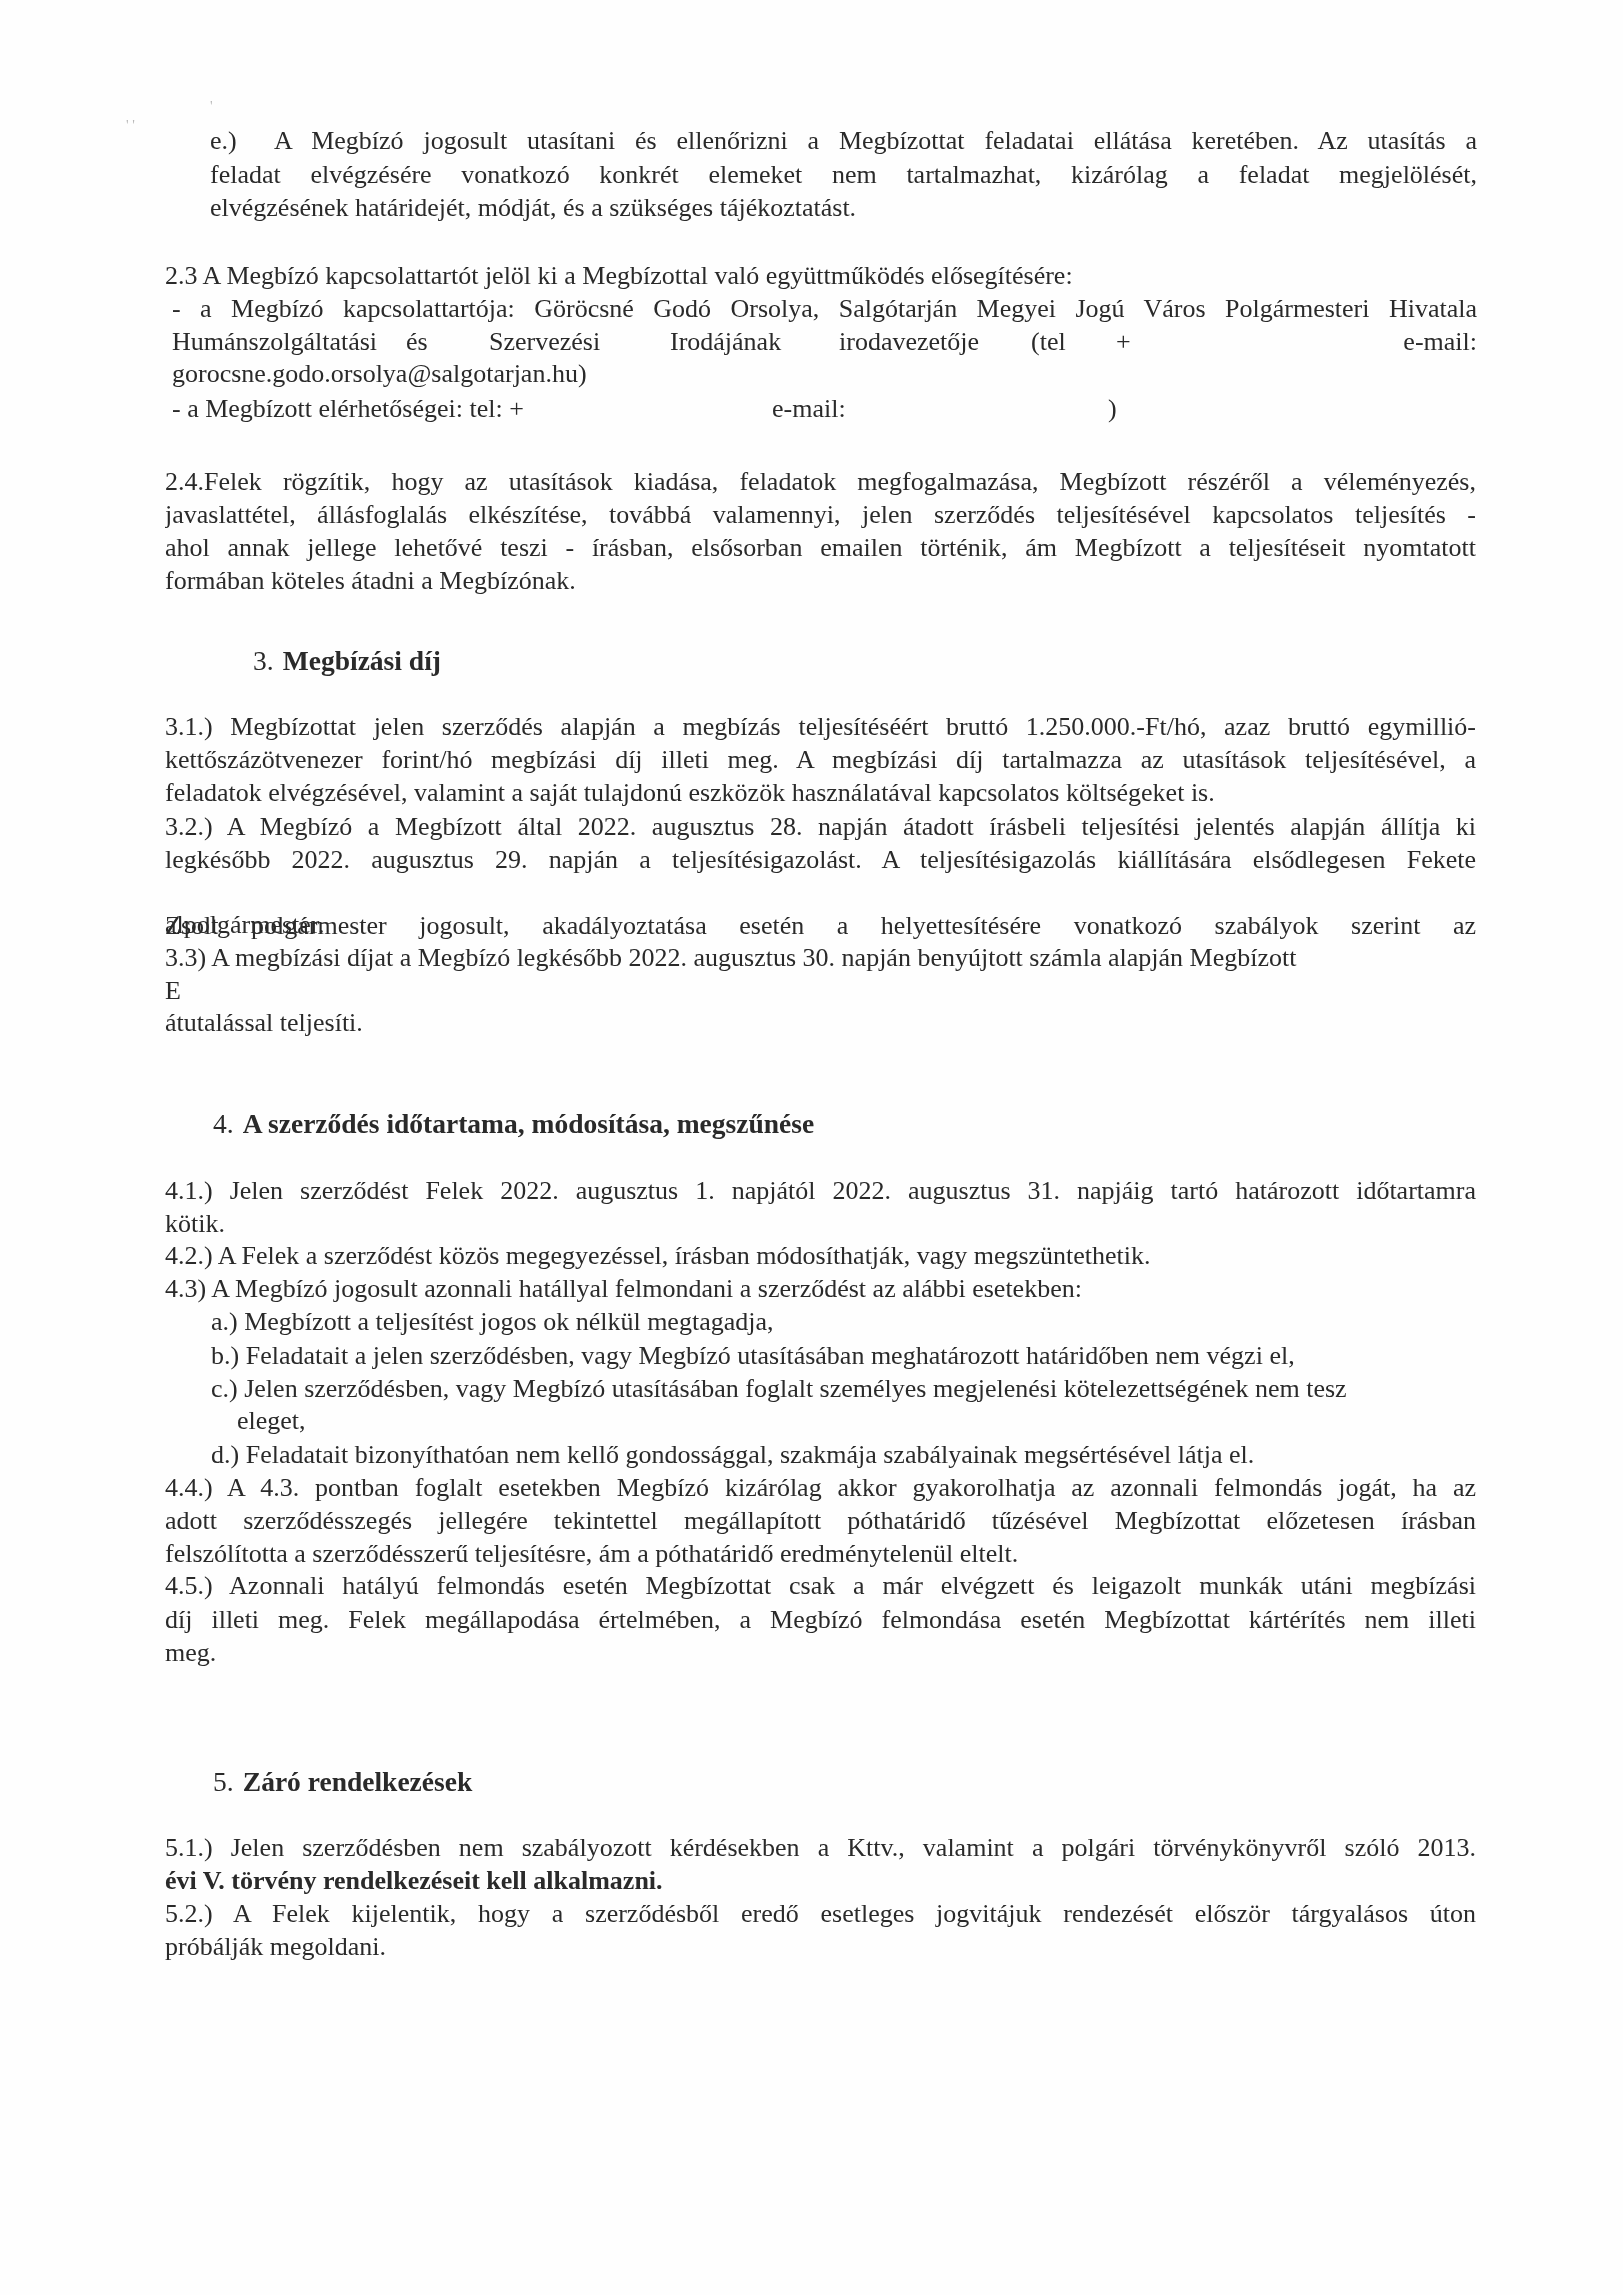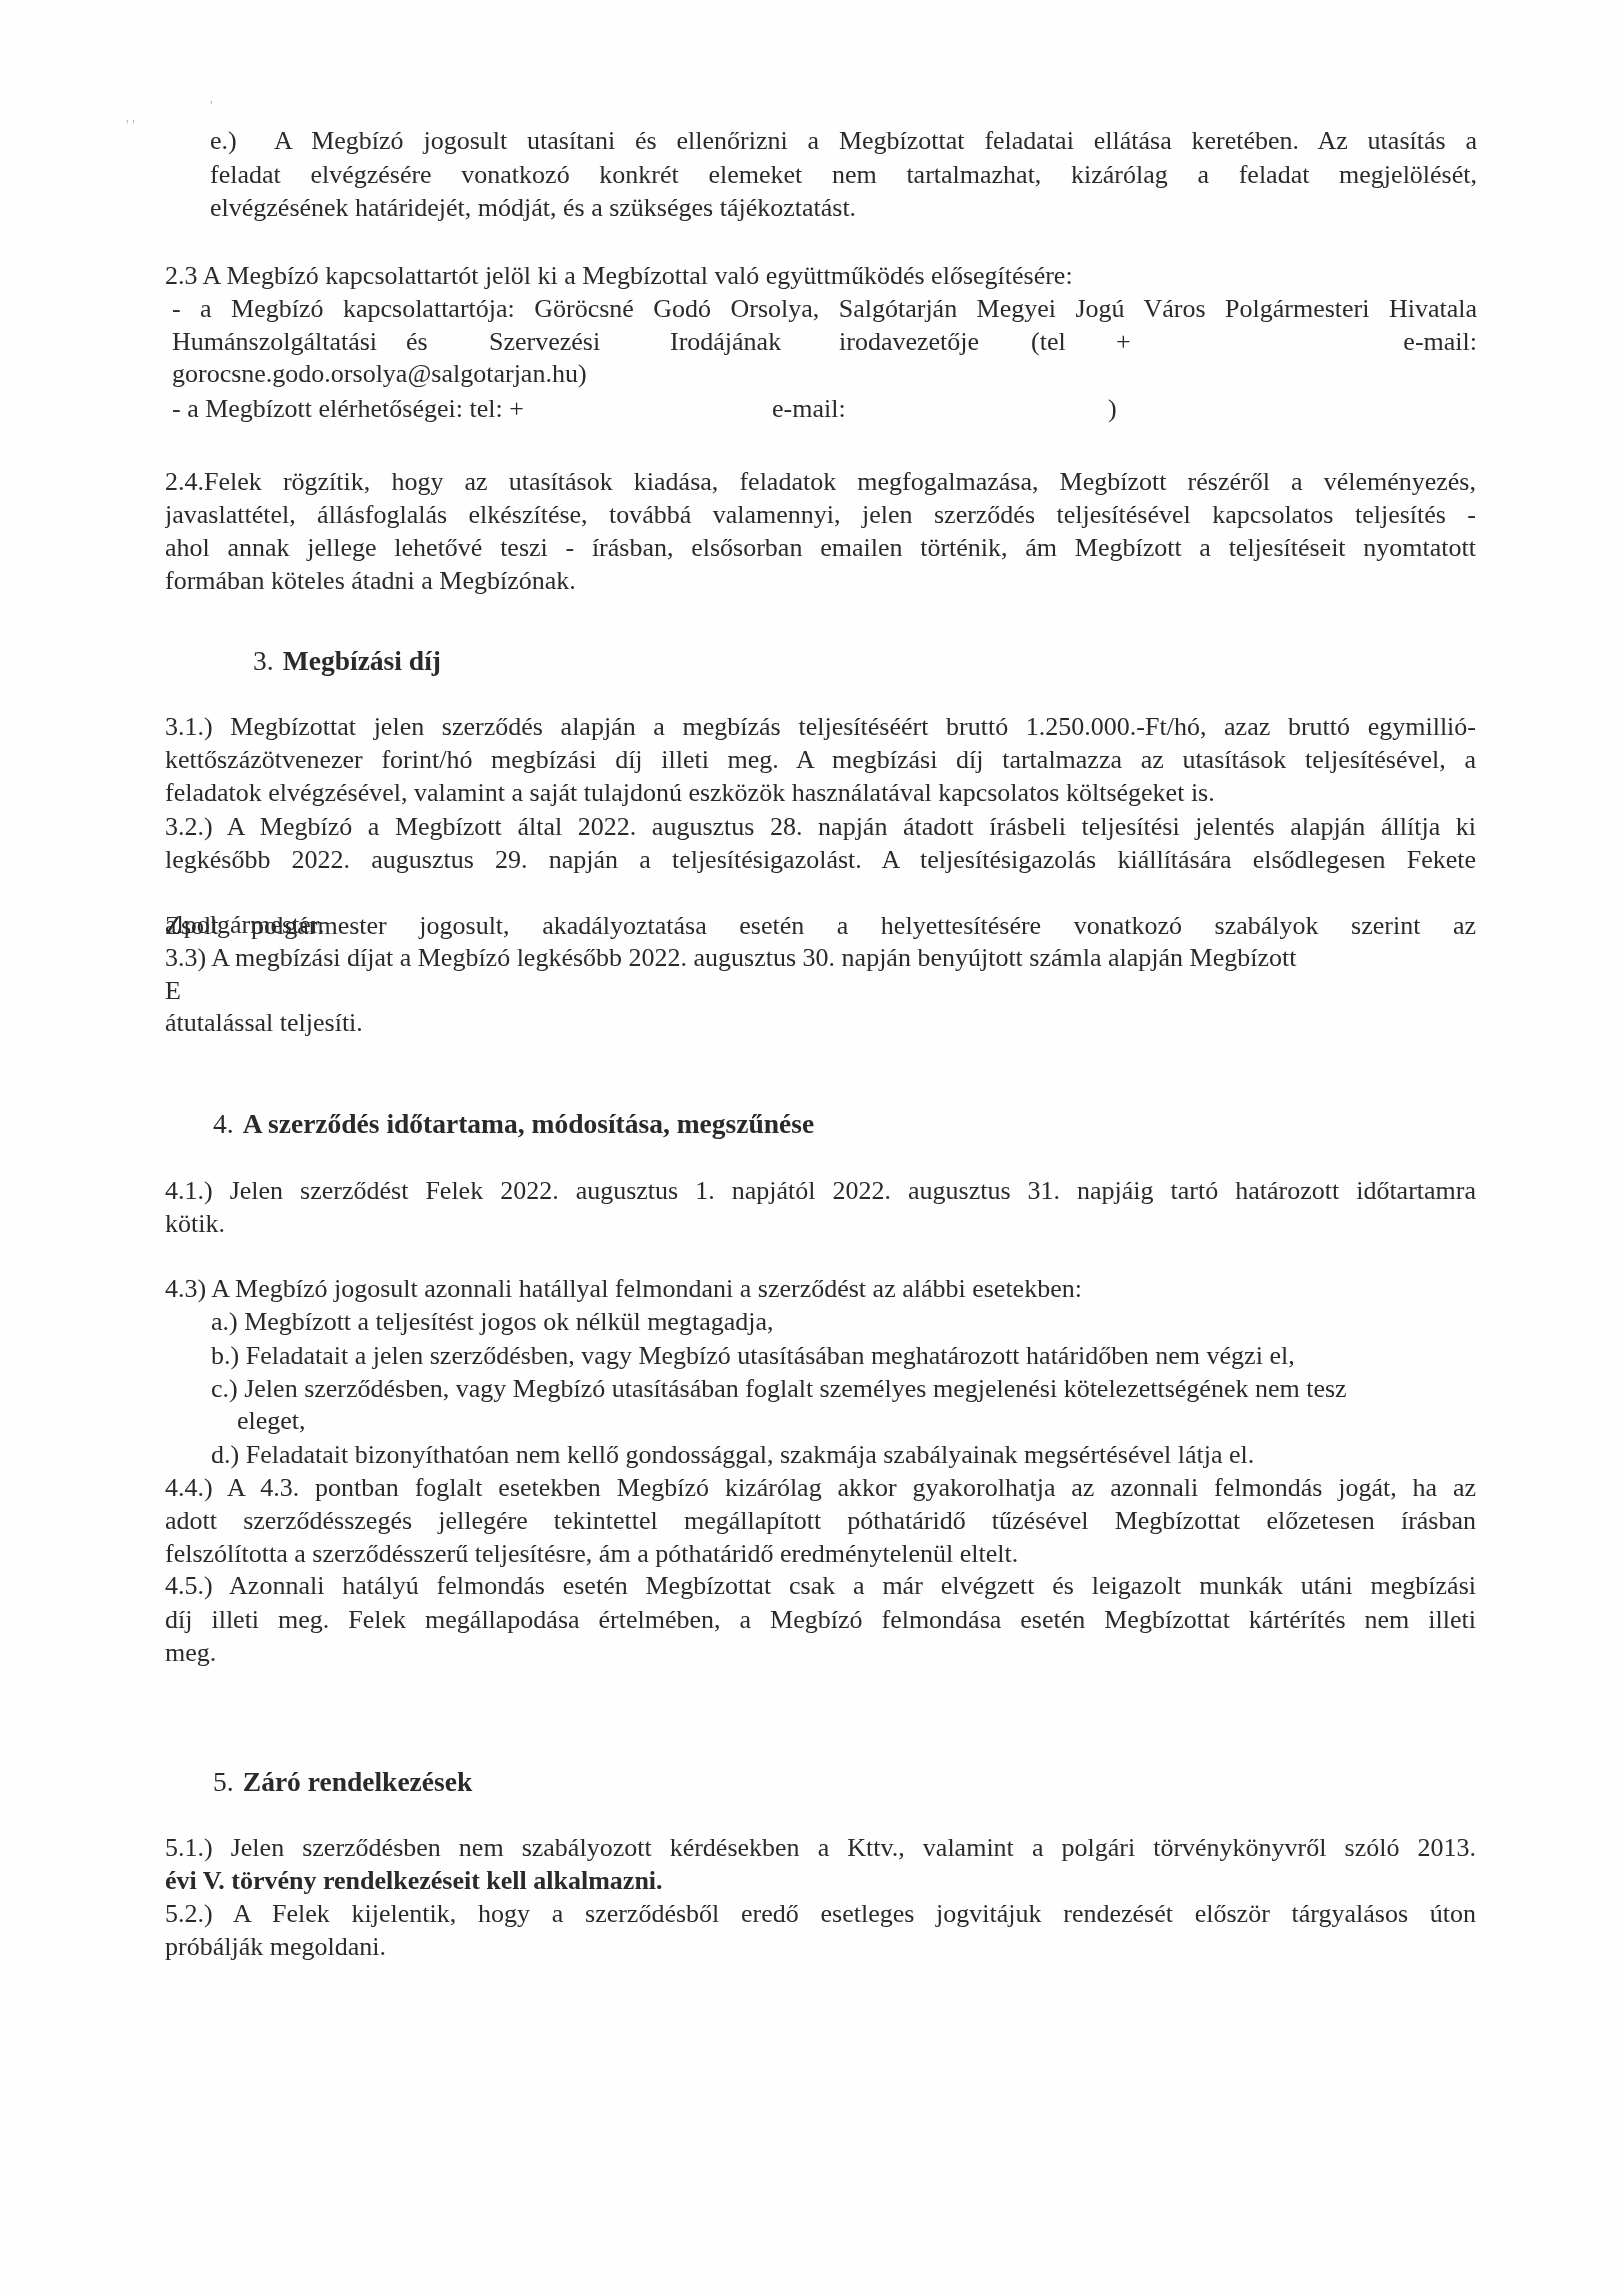--- a/index.html
+++ b/index.html
@@ -100,20 +100,21 @@
   </div>
 
   <div class="heading" style="left:213px; top:1105px;">
     <span class="num">4.</span><span class="ttl">A szerződés időtartama, módosítása, megszűnése</span>
   </div>
 
   <div>
     <div class="line just L" style="top:1174px;">4.1.) Jelen szerződést Felek 2022. augusztus 1. napjától 2022. augusztus 31. napjáig tartó határozott időtartamra</div>
     <div class="line L" style="top:1207px;">kötik.</div>
   </div>
+  <div class="line L" style="top:1239px;">4.2.) A Felek a szerződést közös megegyezéssel, írásban módosíthatják, vagy megszüntethetik.</div>
   <div class="line L" style="top:1272px;">4.3) A Megbízó jogosult azonnali hatállyal felmondani a szerződést az alábbi esetekben:</div>
 
   <div>
     <div class="line Llist" style="top:1305px;">
       <span>a.)</span>
       <span>Megbízott a teljesítést jogos ok nélkül megtagadja,</span>
     </div>
     <div class="line Llist" style="top:1339px;">
       <span>b.)</span>
       <span>Feladatait a jelen szerződésben, vagy Megbízó utasításában meghatározott határidőben nem végzi el,</span>

